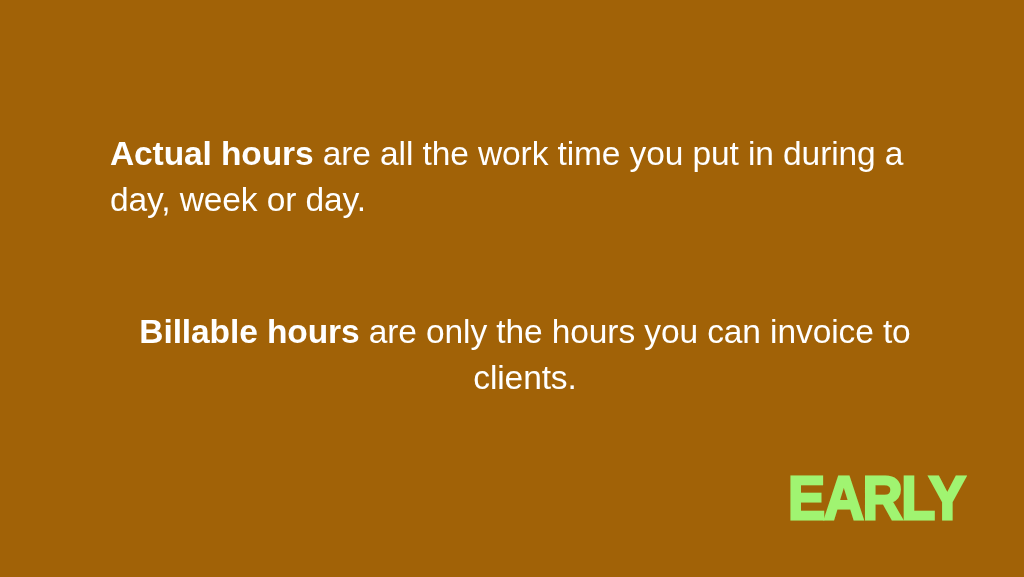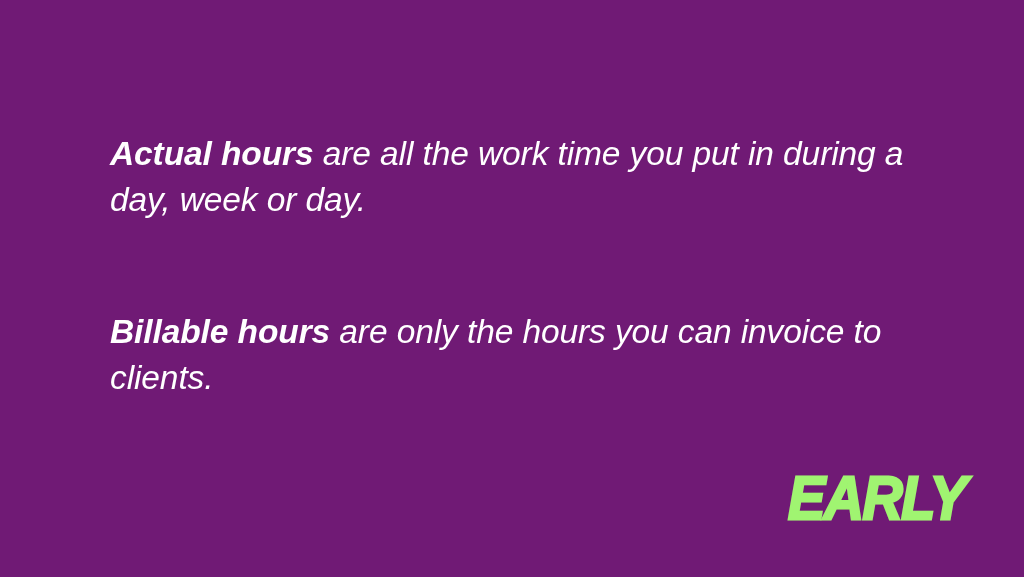--- a/index.html
+++ b/index.html
@@ -12,23 +12,22 @@
     height: 577px;
     overflow: hidden;
     font-family: "Liberation Sans", sans-serif;
     background: #1e4a26;
   }
 
   .slide {
     position: relative;
     width: 1024px;
     height: 577px;
-    background: #701a75;
+    background: #a16207;
     box-sizing: border-box;
-    font-style: italic;
   }
 
   
   .copy-block {
     position: absolute;
     left: 110px;
     top: 131px;
     width: 830px;
   }
 
@@ -37,20 +36,21 @@
     line-height: 46px;
     color: #ffffff;
     letter-spacing: -0.1px;
     font-weight: 400;
     margin: 0;
     -webkit-font-smoothing: antialiased;
   }
 
   .para + .para {
     margin-top: 86px;
+    text-align: center;
   }
 
   .para .lead {
     font-weight: 700;
   }
 
   
   .wordmark {
     position: absolute;
     left: 788px;

